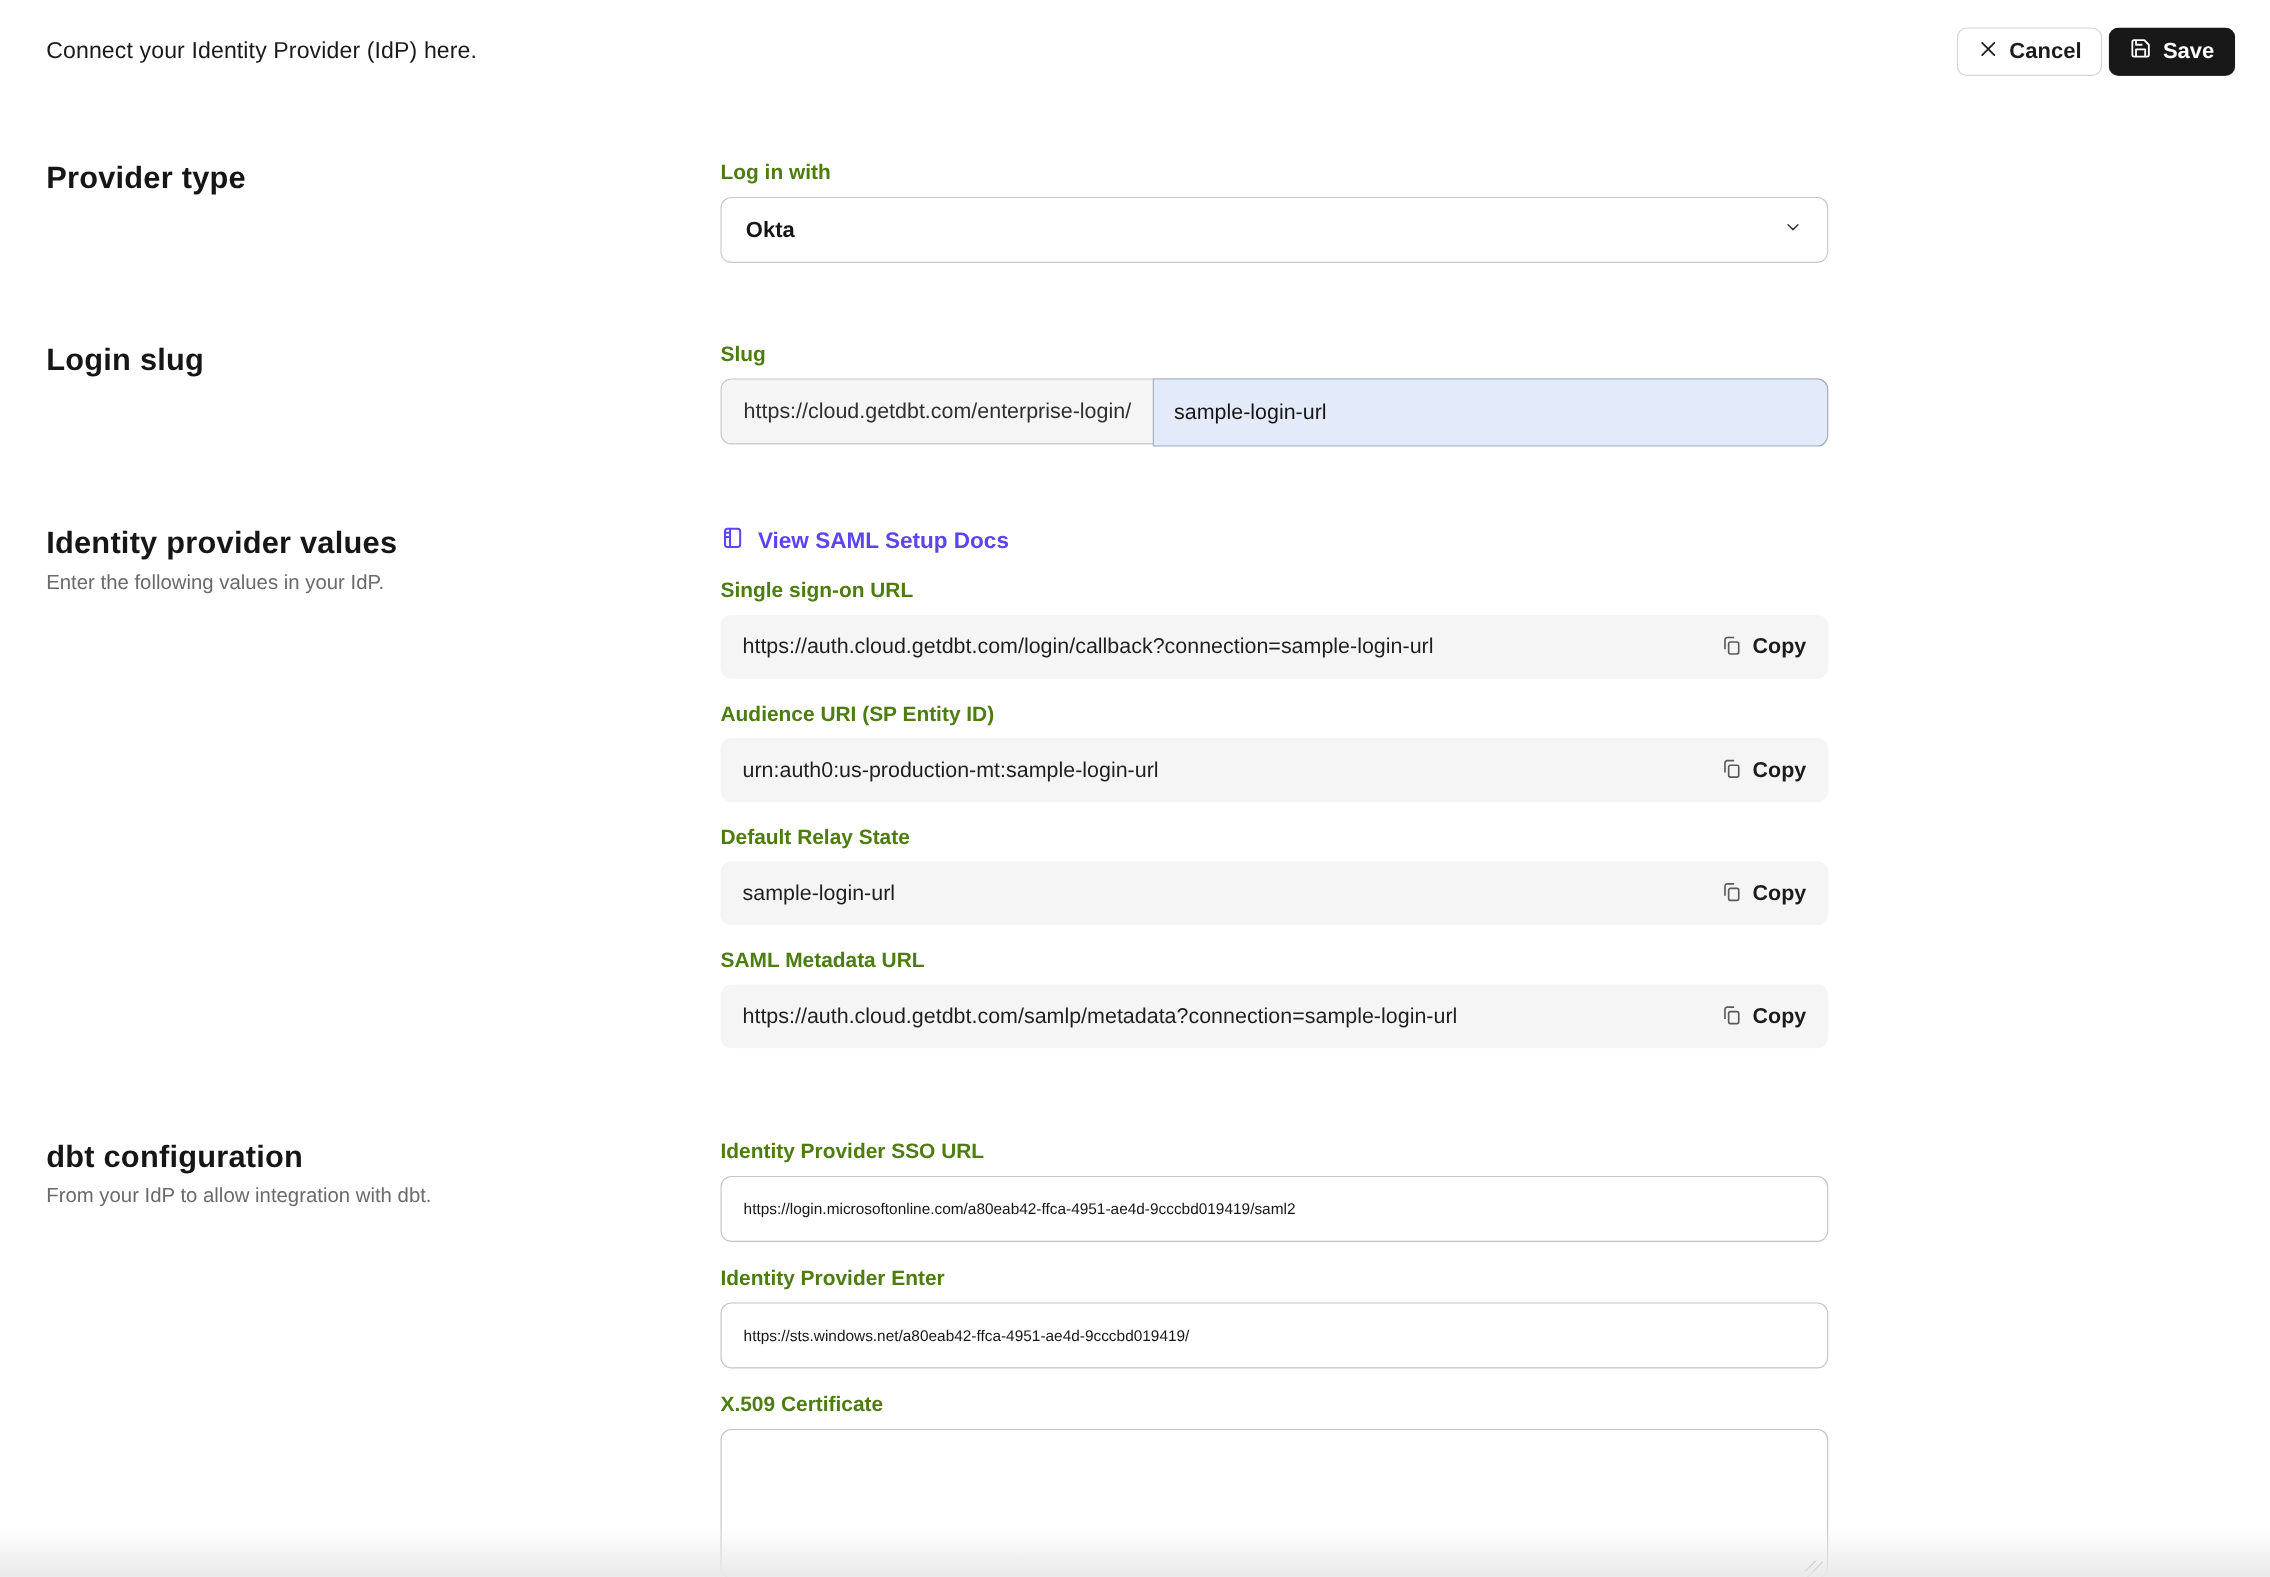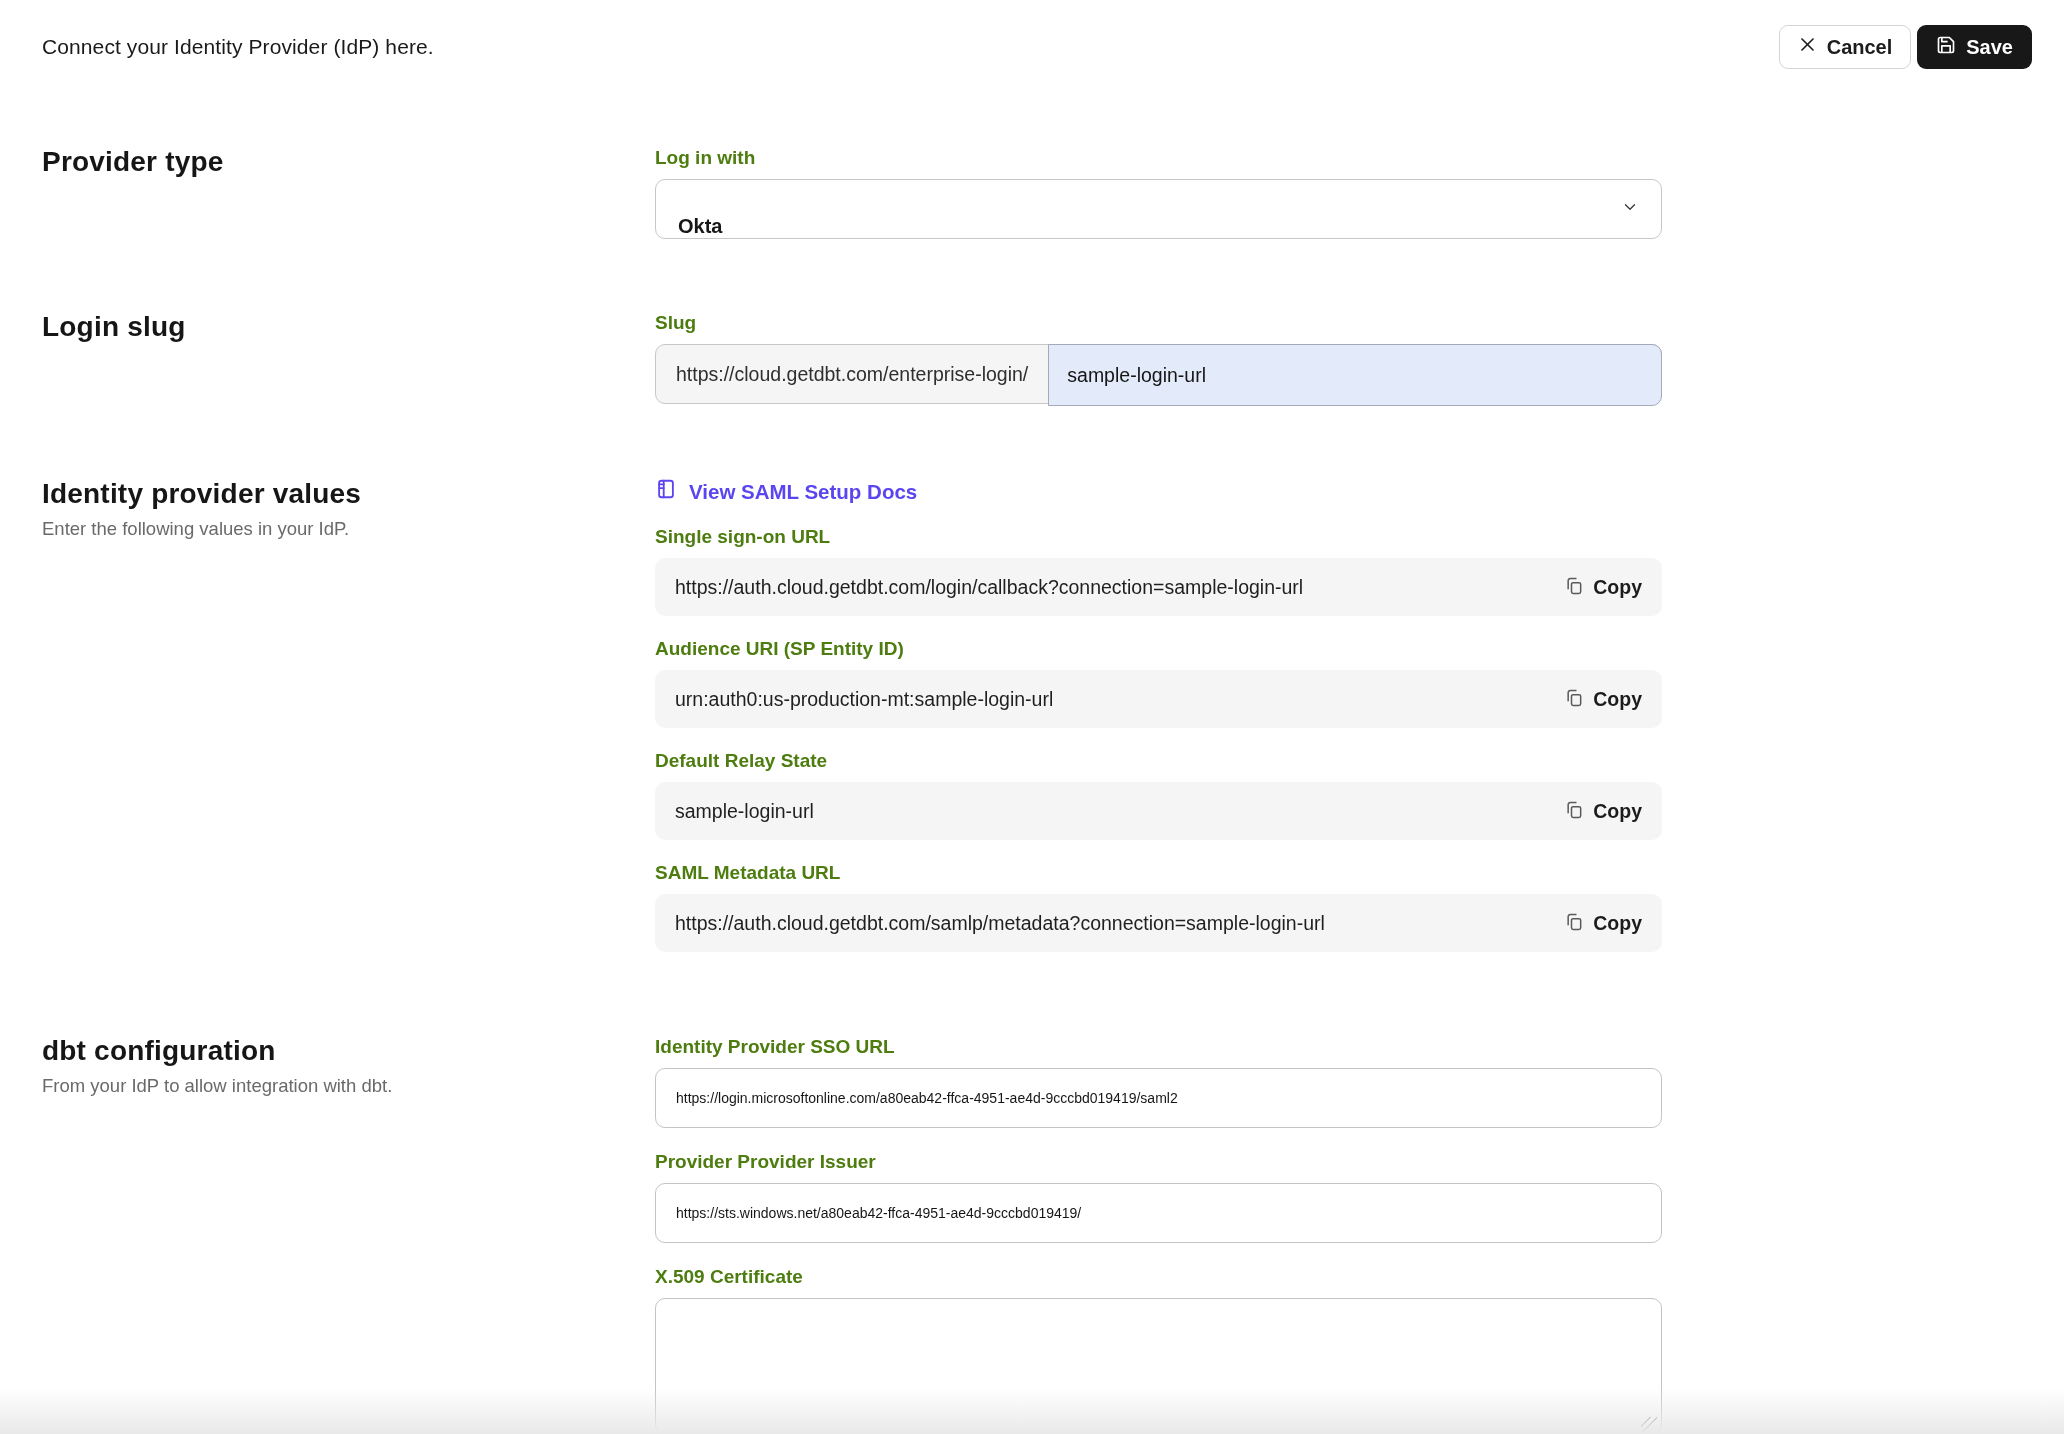--- a/index.html
+++ b/index.html
@@ -23,21 +23,21 @@
   .sec-left { width:613px; flex:0 0 613px; }
   .sec-right { width:1007px; flex:0 0 1007px; }
   .sec-heading { font-size:28px; font-weight:600; color:#161616; letter-spacing:.2px; }
   .sec-sub { font-size:18.5px; color:#6a6a6a; margin-top:8px; }
 
   .field-label { font-size:19px; font-weight:600; color:#4d7c0f; line-height:24px;
     margin-bottom:9px; }
 
   
   .select { position:relative; height:60px; border:1px solid #c7c7ca; border-radius:10px;
-    background:#fff; display:flex; align-items:flex-end; padding:0 22px; cursor:pointer; }
+    background:#fff; display:flex; align-items:center; padding:0 22px; cursor:pointer; }
   .select-value { font-size:20px; font-weight:600; color:#161616; }
   .select .chev { position:absolute; right:22px; top:50%; transform:translateY(-50%);
     color:#3c3c3c; }
 
   
   .slug-wrap { display:flex; height:60px; border:1px solid #c7c7ca; border-radius:10px;
     background:#f5f5f6; }
   .slug-prefix { display:flex; align-items:center; padding:0 20px; font-size:19.5px;
     color:#2f2f2f; white-space:nowrap; }
   .slug-input { flex:1; height:62px; margin:-1px -1px -1px 0; border:1px solid #a3aabb;
@@ -221,21 +221,21 @@
     <div class="sec-heading">dbt configuration</div>
     <div class="sec-sub">From your IdP to allow integration with dbt.</div>
   </div>
   <div class="sec-right">
     <div class="text-field">
       <div class="field-label">Identity Provider SSO URL</div>
       <input class="text-input" type="text" value="https://login.microsoftonline.com/a80eab42-ffca-4951-ae4d-9cccbd019419/saml2" style="">
     </div>
 
     <div class="text-field">
-      <div class="field-label">Provider Provider Issuer</div>
+      <div class="field-label">Identity Provider Enter</div>
       <input class="text-input" type="text" value="https://sts.windows.net/a80eab42-ffca-4951-ae4d-9cccbd019419/" style="">
     </div>
 
     <div class="text-field" style="margin-bottom:0;">
       <div class="field-label">X.509 Certificate</div>
       <div class="cert-wrap">
         <textarea class="cert-area" style=""></textarea>
         <div class="resize-grip"></div>
       </div>
     </div>

